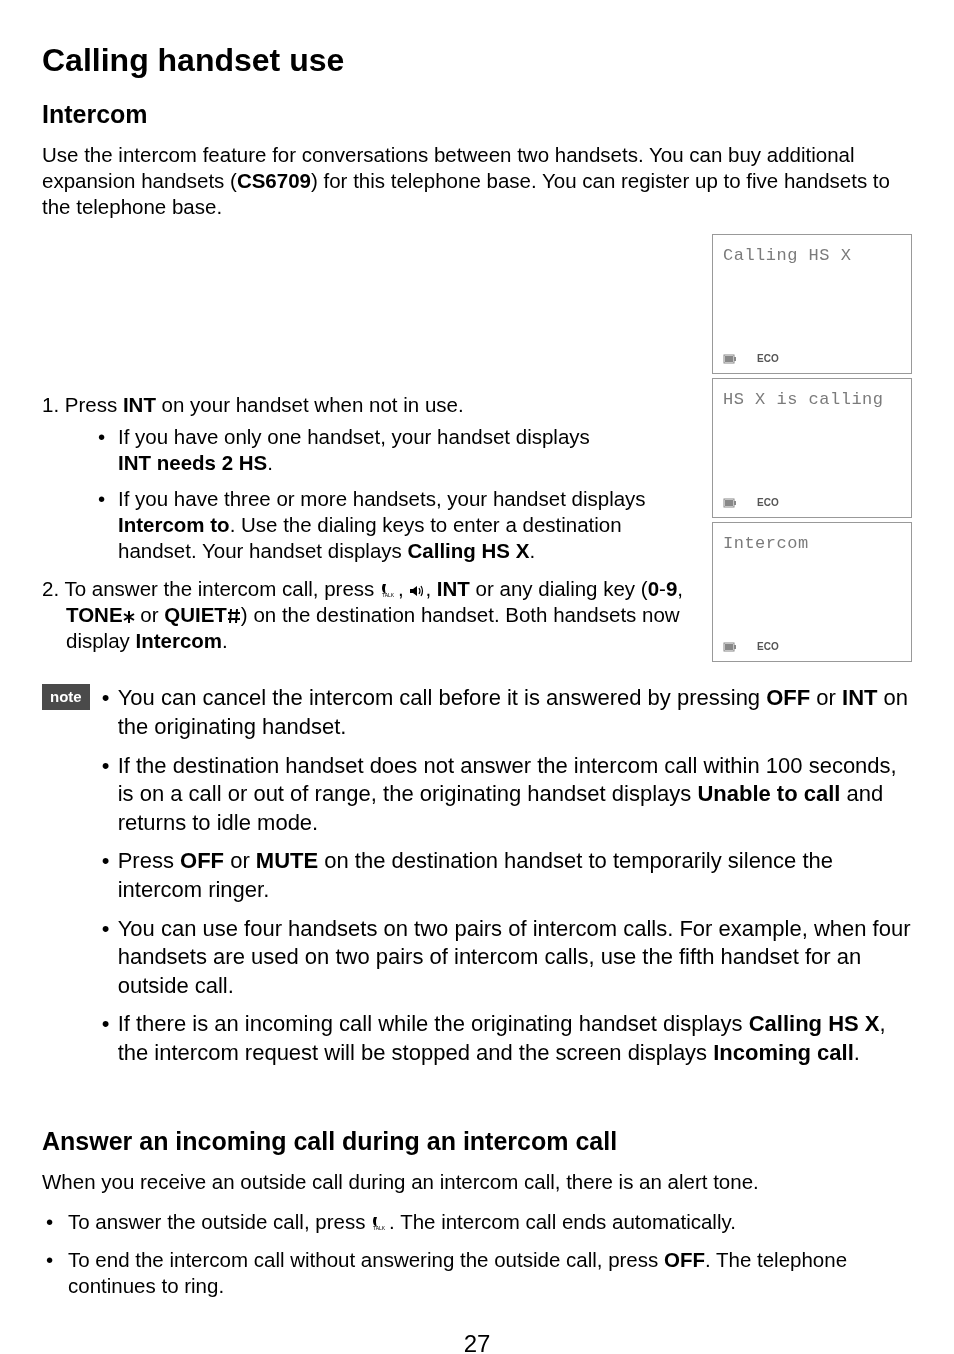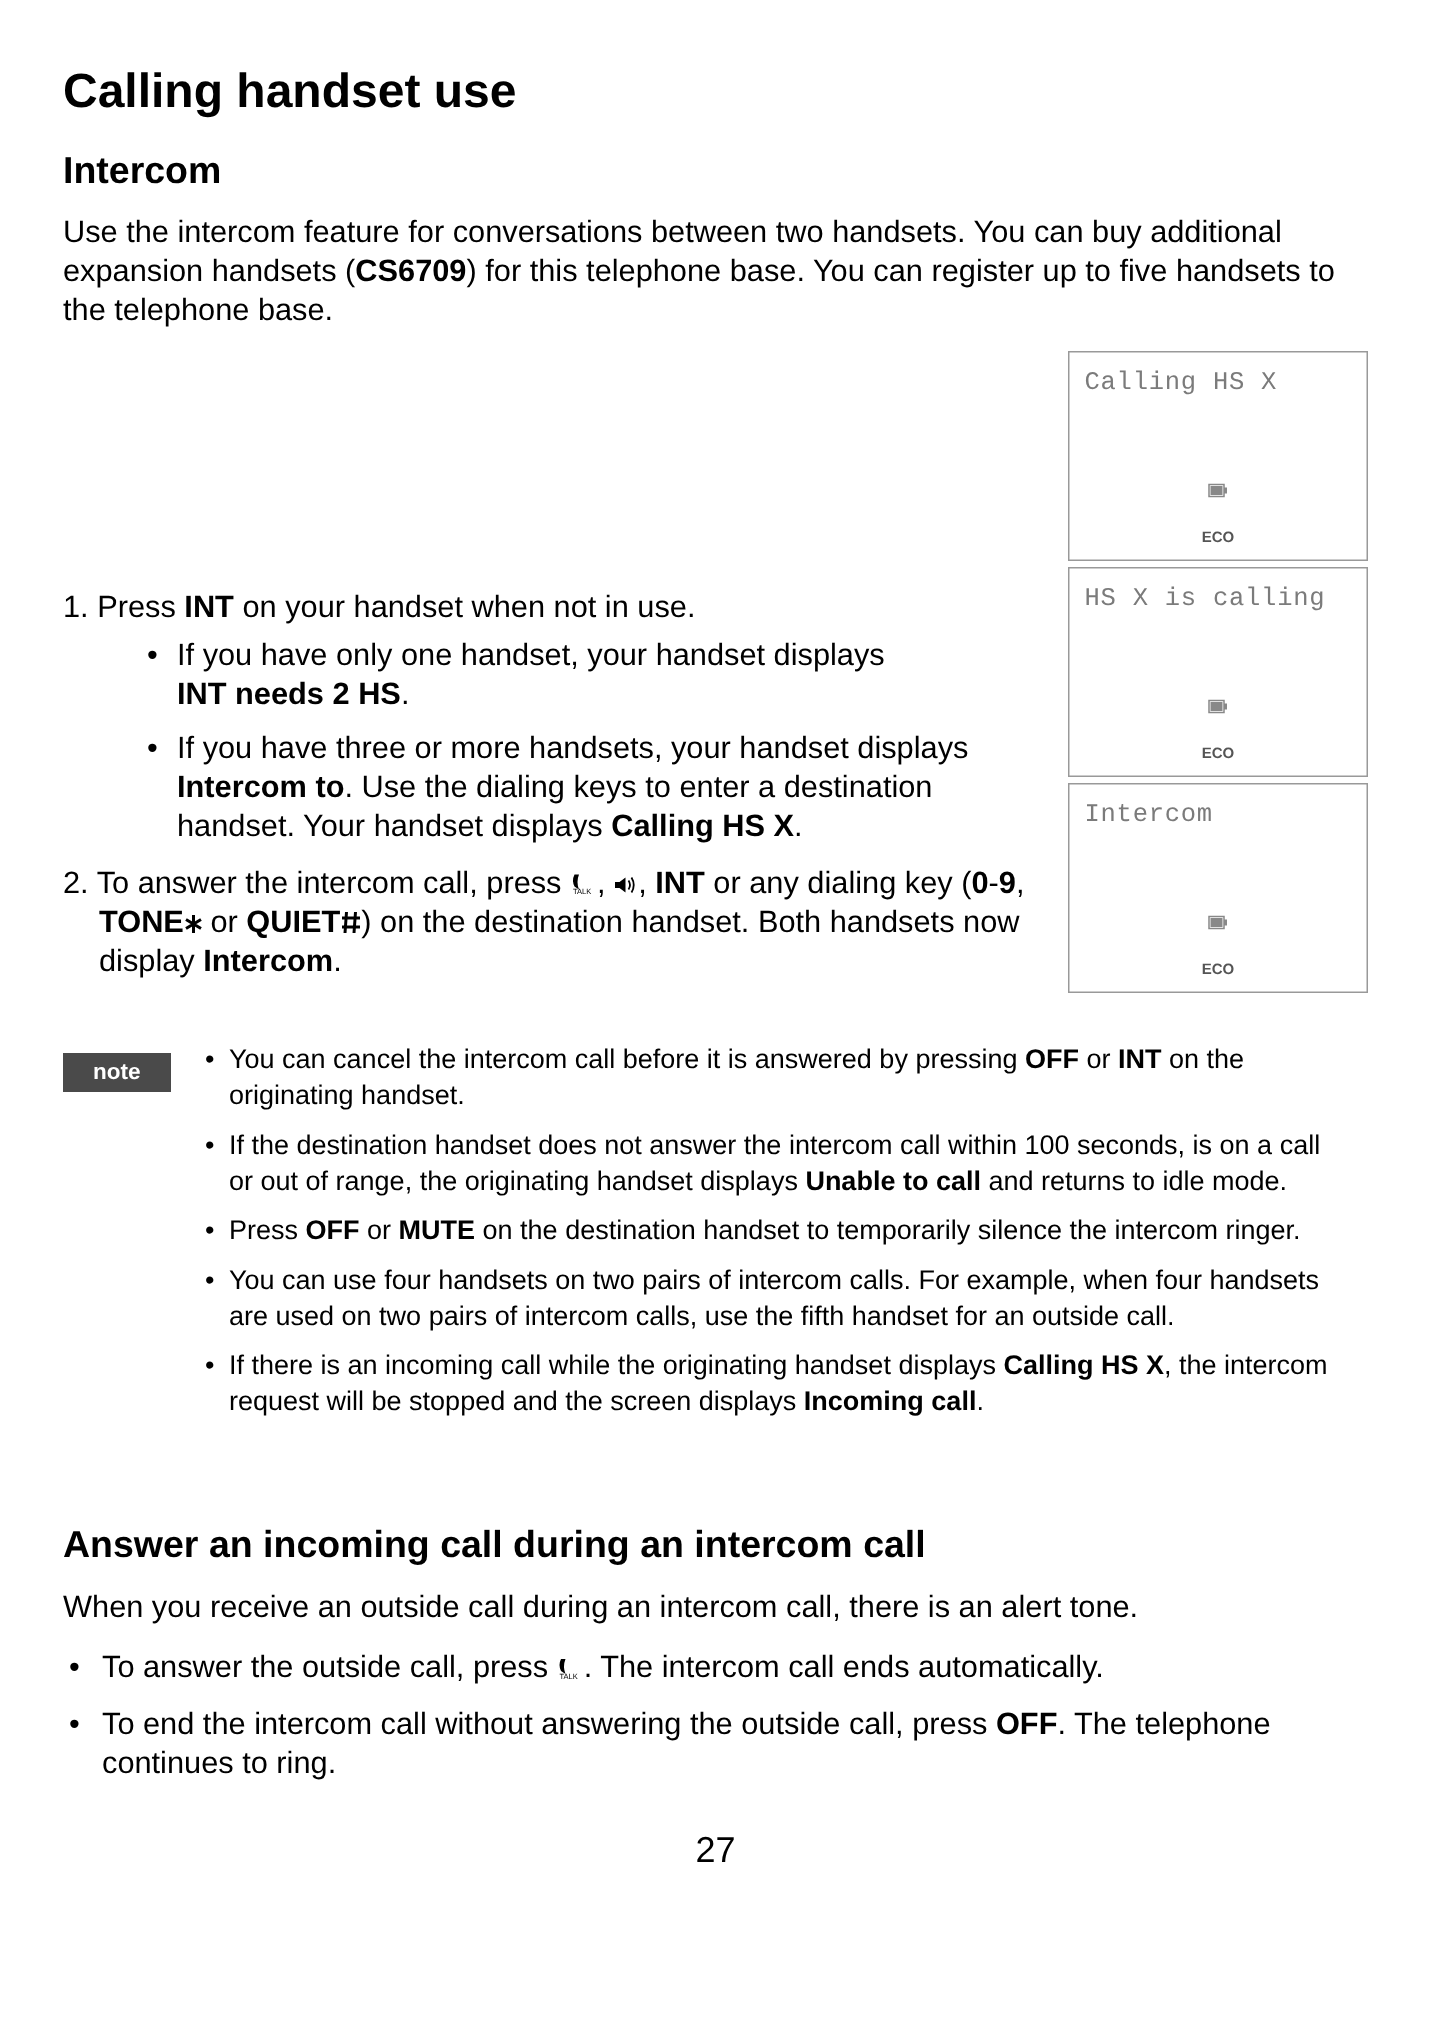--- a/index.html
+++ b/index.html
@@ -84,47 +84,46 @@
     justify-content: space-between;
     margin-bottom: 4px;
   }
   .screen-box + .screen-box { margin-top: 0; }
   .screen-status {
     display: flex;
     align-items: center;
     gap: 20px;
     color: #7b7b7b;
     font-size: 12px;
-    flex-direction: column;
   }
   .eco {
     font-weight: bold;
     font-size: 10px;
     font-family: Arial, sans-serif;
     color: #555;
   }
   .note-block {
     display: flex;
     align-items: flex-start;
     margin-top: 18px;
   }
   .note-badge {
     background: #4a4a4a;
     color: #fff;
     font-size: 15px;
     font-weight: bold;
-    padding: 3px 20px;
+    padding: 3px 8px;
     margin-right: 10px;
-    margin-top: 18px;
+    margin-top: 0;
   }
   ul.note-list {
     list-style: none;
     padding: 0;
-    margin: 11px;
-    font-size: 18px;
+    margin: 0;
+    font-size: 22px;
     line-height: 1.3;
     flex: 1;
   }
   ul.note-list > li {
     position: relative;
     padding-left: 18px;
     margin: 0 0 10px 0;
   }
   ul.note-list > li::before {
     content: "•";

